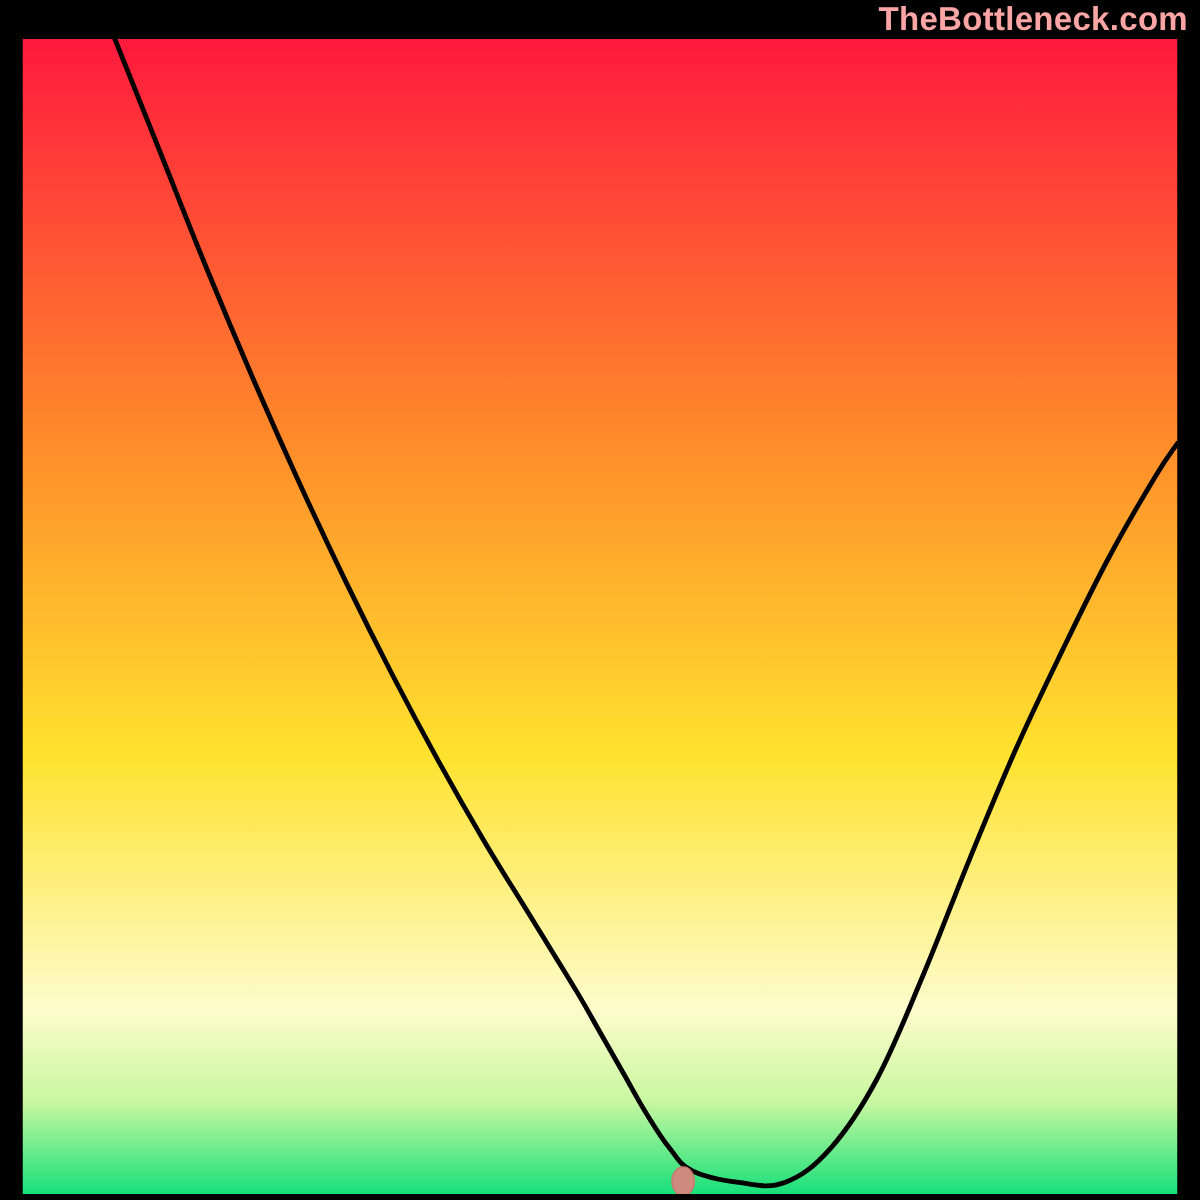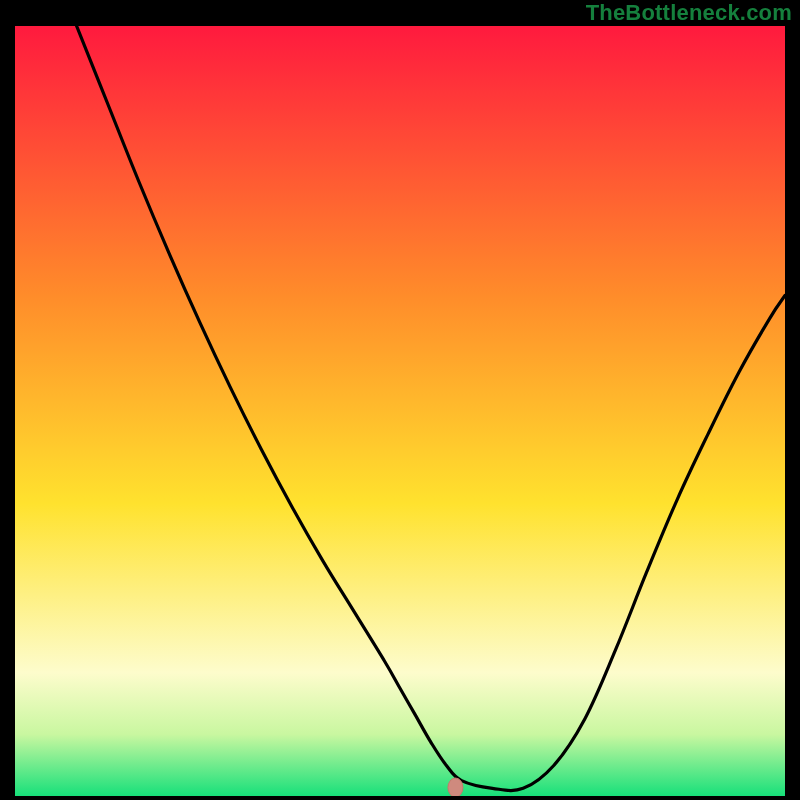--- a/index.html
+++ b/index.html
@@ -16,21 +16,21 @@
     width: 800px;
     height: 800px;
     background: #000000;
   }
   .watermark {
     position: absolute;
     top: 0px;
     right: 8px;
     font-size: 22px;
     font-weight: 600;
-    color: #15803d;
+    color: #fca5a5;
     letter-spacing: 0.2px;
     z-index: 5;
     user-select: none;
   }
   svg.plot {
     position: absolute;
     left: 15px;
     top: 26px;
     width: 770px;
     height: 770px;

